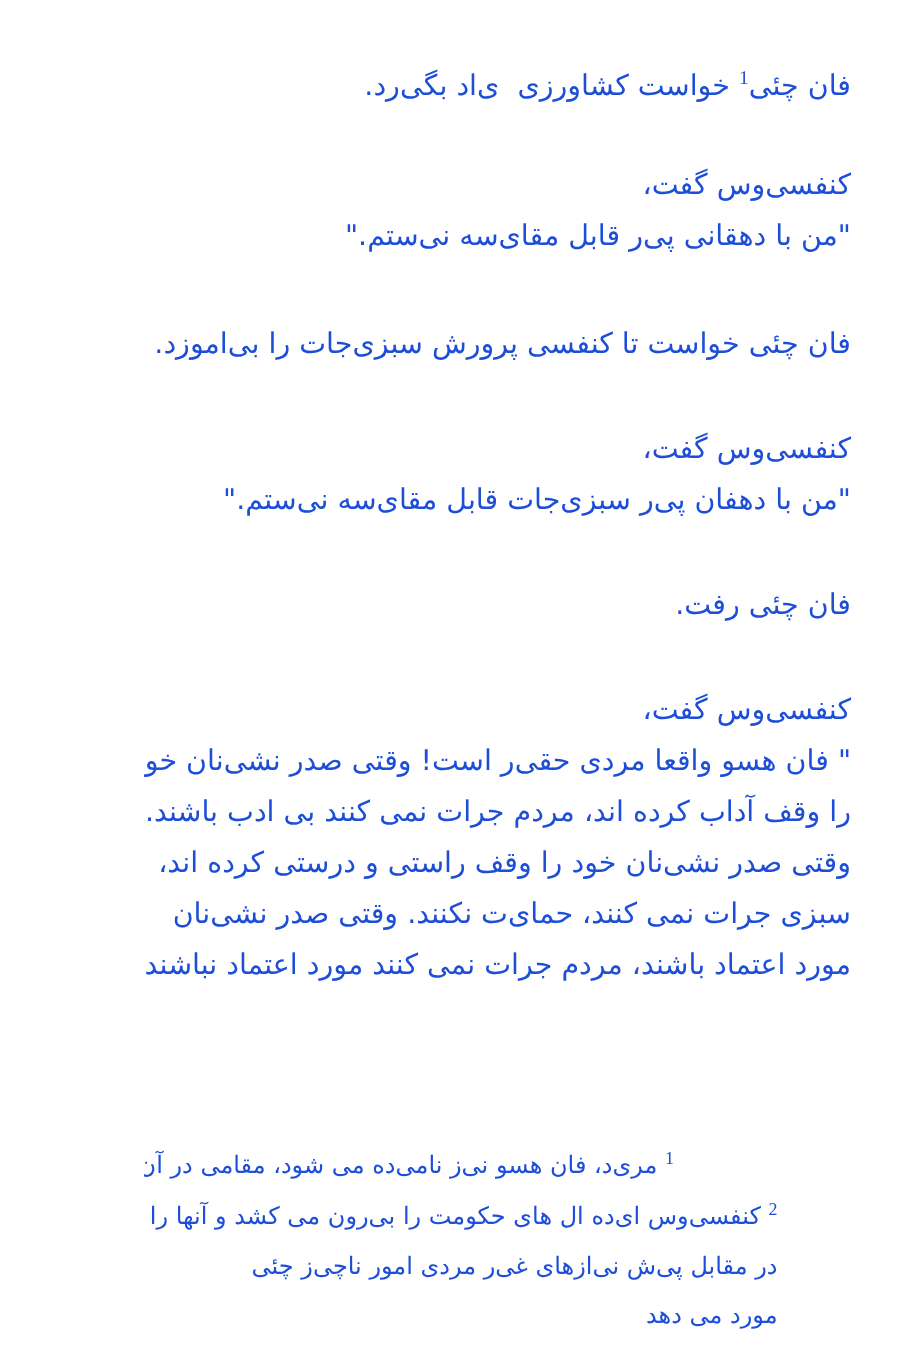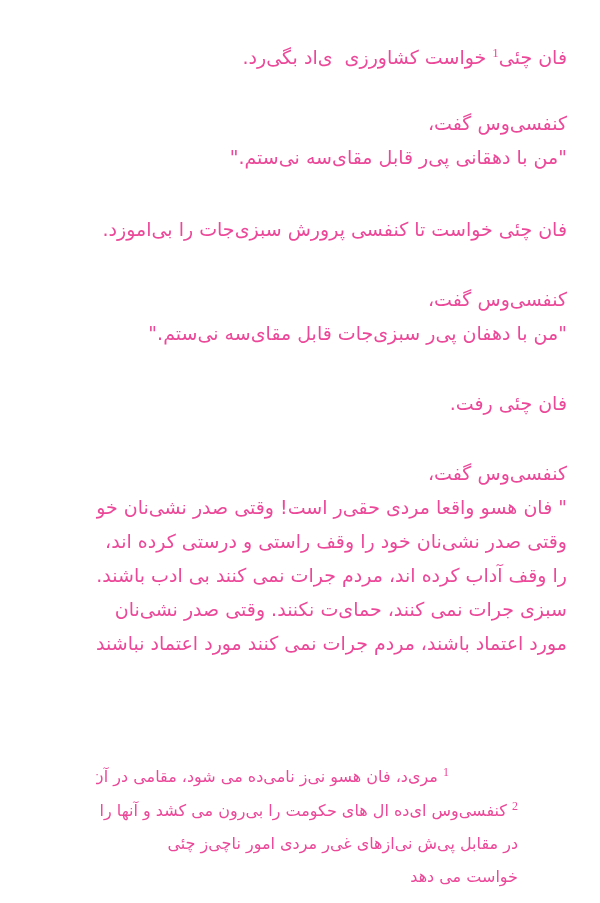--- a/index.html
+++ b/index.html
@@ -1,21 +1,21 @@
 <!DOCTYPE html>
 <html lang="fa" dir="rtl"><head>
 <meta charset="utf-8">
 <style>
   html, body { margin: 0; padding: 0; }
   .page {
     position: relative;
     width: 504px;
     height: 903px;
     background: #ffffff;
-    color: #ec4899;
+    color: #1d4ed8;
     font-family: "DejaVu Sans", sans-serif;
     direction: rtl;
     overflow: hidden;
   }
   .block {
     position: absolute;
     text-align: right;
     direction: rtl;
   }
   .body-text {
@@ -66,29 +66,29 @@
     <div class="line">"من با دهفان پی‌ر سبزی‌جات قابل مقای‌سه نی‌ستم."</div>
   </div>
 
   <div class="block body-text" id="p5">
     <div class="line">فان چئی رفت.</div>
   </div>
 
   <div class="block body-text" id="p6">
     <div class="line">کنفسی‌وس گفت،</div>
     <div class="line">" فان هسو واقعا مردی حقی‌ر است! وقتی صدر نشی‌نان خود</div>
+    <div class="line">را وقف آداب کرده اند، مردم جرات نمی کنند بی ادب باشند.</div>
     <div class="line">وقتی صدر نشی‌نان خود را وقف راستی و درستی کرده اند،</div>
-    <div class="line">را وقف آداب کرده اند، مردم جرات نمی کنند بی ادب باشند.</div>
     <div class="line">سبزی جرات نمی کنند، حمای‌ت نکنند. وقتی صدر نشی‌نان</div>
     <div class="line">مورد اعتماد باشند، مردم جرات نمی کنند مورد اعتماد نباشند.</div>
   </div>
 
   <div class="block fn" id="fn1">
     <div class="line"><sup class="ref">1</sup><span> مری‌د، فان هسو نی‌ز نامی‌ده می شود، مقامی در آن زمان</span></div>
   </div>
 
   <div class="block fn" id="fn2">
     <div class="line"><sup class="ref">2</sup><span> کنفسی‌وس ای‌ده ال های حکومت را بی‌رون می کشد و آنها را</span></div>
     <div class="line">در مقابل پی‌ش نی‌ازهای غی‌ر مردی امور ناچی‌ز چئی</div>
-    <div class="line">خواست می دهد</div>
+    <div class="line">مورد می دهد</div>
   </div>
 
 </div>
 
 </body></html>

